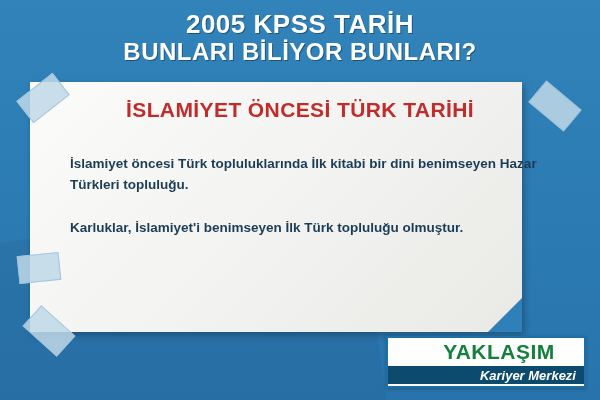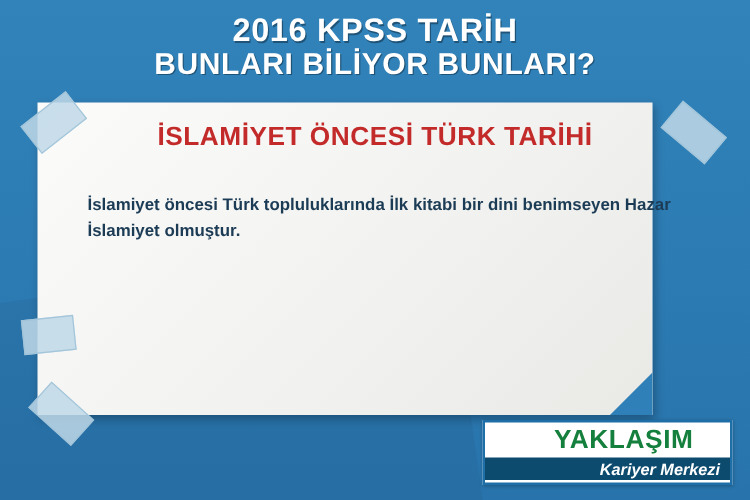--- a/index.html
+++ b/index.html
@@ -174,32 +174,33 @@
     font-style: italic;
     font-weight: bold;
   }
 </style>
 </head>
 <body>
 
 <div class="slide">
 
   <div class="header">
-    <div class="line line1">2016 KPSS TARİH</div>
+    <div class="line line1">2005 KPSS TARİH</div>
     <div class="line line2">BUNLARI BİLİYOR BUNLARI?</div>
   </div>
 
   <div class="paper-wrap">
 
     <div class="paper">
 
       <div class="card-title">İSLAMİYET ÖNCESİ TÜRK TARİHİ</div>
 
       <div class="body-text">
-        <p>İslamiyet öncesi Türk topluluklarında İlk kitabi bir dini benimseyen Hazar İslamiyet olmuştur.</p>
+        <p>İslamiyet öncesi Türk topluluklarında İlk kitabi bir dini benimseyen Hazar Türkleri topluluğu.</p>
+        <p>Karluklar, İslamiyet'i benimseyen İlk Türk topluluğu olmuştur.</p>
       </div>
 
       <div class="fold-shadow"></div>
       <div class="fold"></div>
     </div>
 
     <div class="tape tape-tl"></div>
     <div class="tape tape-tr"></div>
     <div class="tape tape-ml"></div>
     <div class="tape tape-bl"></div>

